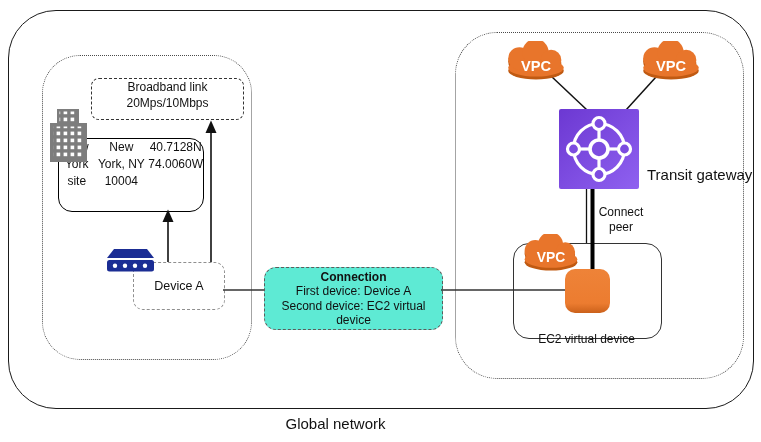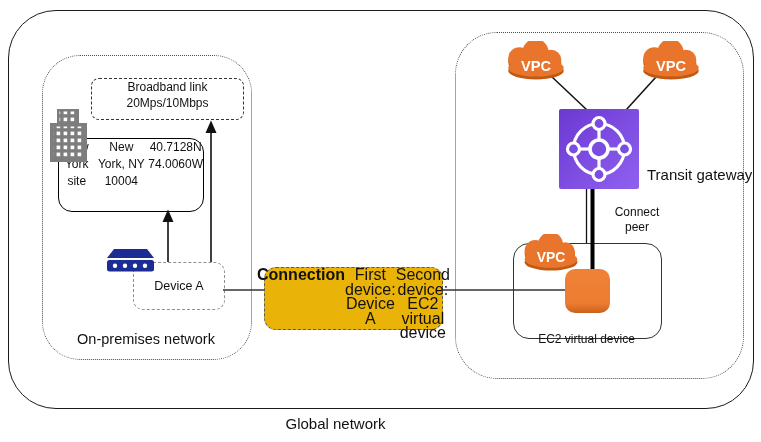--- a/index.html
+++ b/index.html
@@ -11,28 +11,28 @@
   .onprem-box{left:42px;top:55px;width:208px;height:303px;border:1.7px dotted #4a4a4a;border-radius:38px;}
   .region-box{left:455px;top:32px;width:287px;height:345px;border:1.7px dotted #4a4a4a;border-radius:42px;}
   .ec2-box{left:513px;top:243px;width:147px;height:94px;border:1.4px solid #333;border-radius:16px;background:#fff;z-index:4;}
   
   .broadband-box{left:91px;top:78px;width:151px;height:40px;border:1.4px dashed #333;border-radius:8px;
       display:flex;flex-direction:column;justify-content:flex-start;text-align:center;font-size:12px;line-height:16px;z-index:3;}
   .ny-box{left:58px;top:138px;width:144px;height:72px;border:1.4px solid #000;border-radius:14px;background:#fff;
       display:flex;justify-content:center;text-align:center;font-size:12px;line-height:17px;z-index:3;}
   .device-box{left:133px;top:262px;width:90px;height:46px;border:1.5px dashed #8f8f8f;border-radius:10px;
       display:flex;align-items:center;justify-content:center;font-size:12.5px;z-index:3;}
-  .conn-box{left:264px;top:267px;width:177px;height:61px;border:1.5px dashed #5c5c5c;border-radius:12px;background:#eab308;
-      display:flex;flex-direction:row;justify-content:center;text-align:center;font-size:16px;line-height:14.5px;z-index:3;}
+  .conn-box{left:264px;top:267px;width:177px;height:61px;border:1.5px dashed #5c5c5c;border-radius:12px;background:#5eead4;
+      display:flex;flex-direction:column;justify-content:center;text-align:center;font-size:12px;line-height:14.5px;z-index:3;}
   .conn-title{font-weight:bold;}
   
   .onprem-label{left:42px;top:331px;width:208px;text-align:center;font-size:14.5px;z-index:3;}
   .global-label{left:0;top:415px;width:671px;text-align:center;font-size:15px;z-index:3;}
   .tgw-label{left:647px;top:141px;font-size:15px;z-index:6;margin-top:25px;}
-  .peer-label{left:595px;top:205px;width:52px;text-align:center;font-size:12px;line-height:15px;z-index:6;padding-left:16px;}
+  .peer-label{left:595px;top:205px;width:52px;text-align:center;font-size:12px;line-height:15px;z-index:6;}
   .ec2-label{left:513px;top:332px;width:147px;text-align:center;font-size:12px;z-index:6;}
   
   .icon{z-index:10;}
   .bld{left:48px;top:109px;}
   .router{left:107px;top:249px;}
   .cloud1{left:504px;top:41px;}
   .cloud2{left:639px;top:41px;}
   .cloud3{left:521px;top:234px;}
   .tgw{left:559px;top:109px;}
   .ec2sq{left:565px;top:269px;width:45px;height:44px;border-radius:10px;
@@ -77,21 +77,20 @@
   <div class="abs ny-box">
     <div>New York site</div>
     <div>New York, NY 10004</div>
     <div>40.7128N 74.0060W</div>
   </div>
 
   <div class="abs device-box">
     <span>Device A</span>
   </div>
 
-  <div class="abs onprem-label">On-premises network</div>
 
   <div class="abs conn-box">
     <div class="conn-title">Connection</div>
     <div>First device: Device A</div>
     <div>Second device: EC2 virtual device</div>
   </div>
 
   <svg class="abs icon bld" width="41" height="53" viewBox="0 0 41 53">
     <defs>
       <pattern id="bw" width="7" height="7" patternUnits="userSpaceOnUse">

